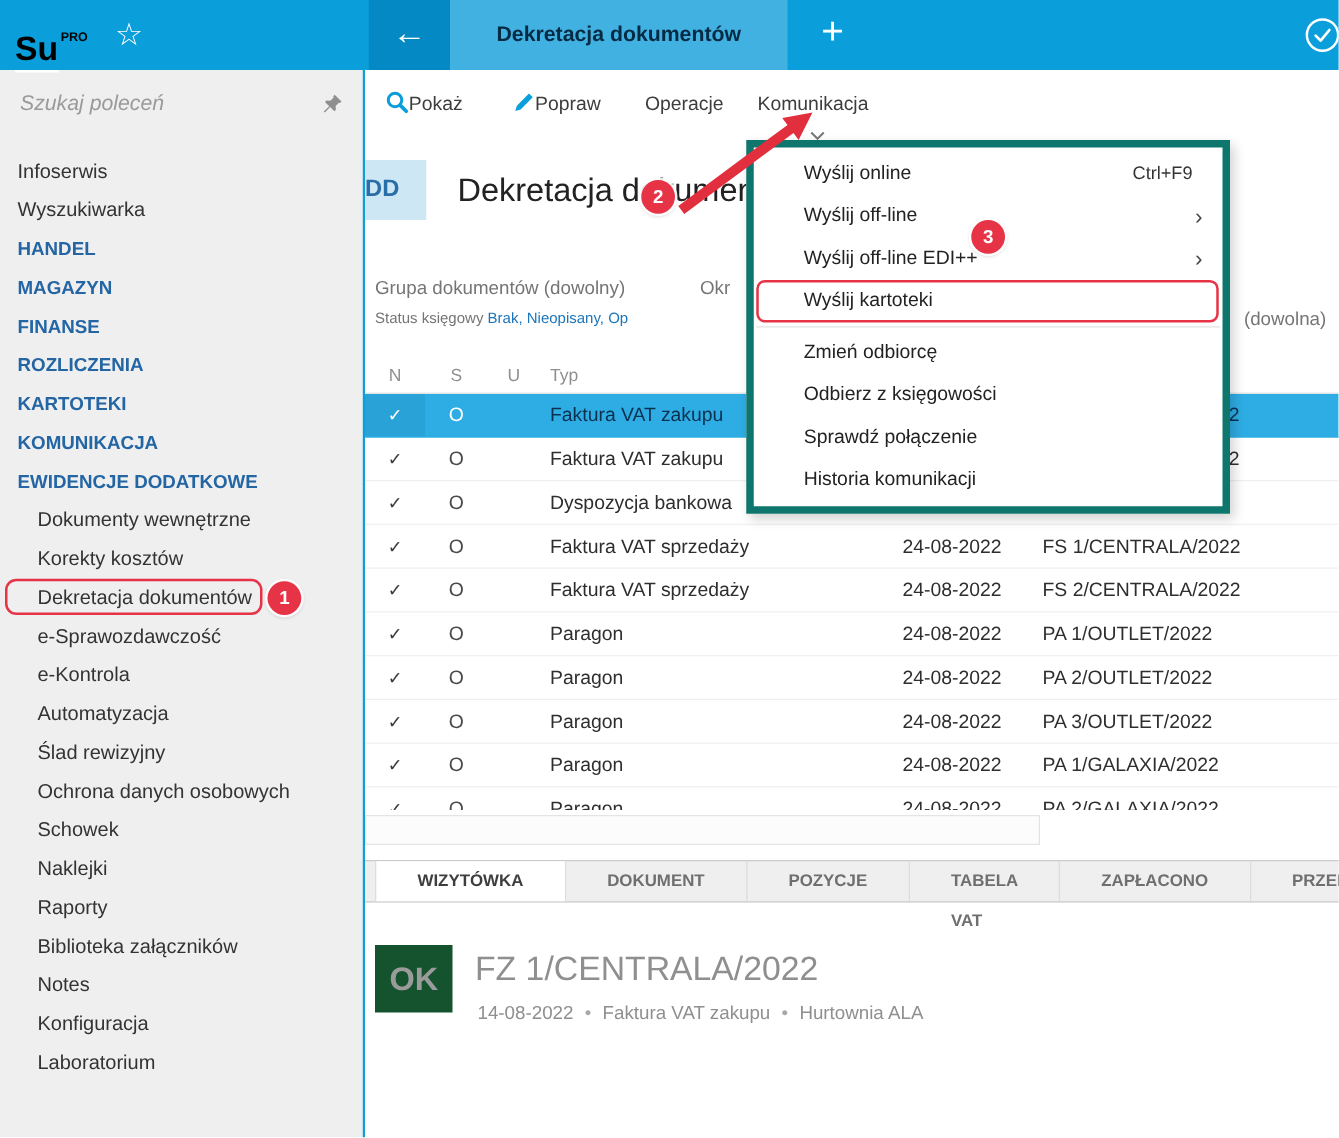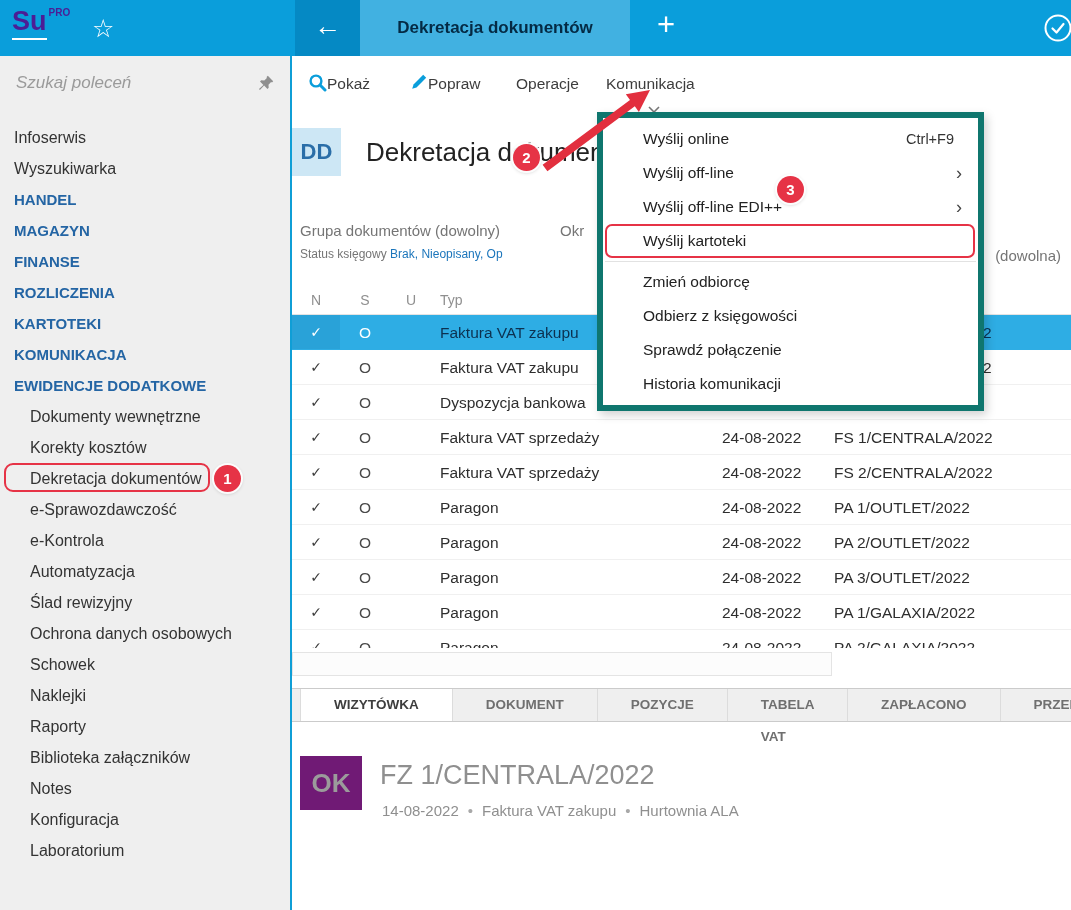--- a/index.html
+++ b/index.html
@@ -1,21 +1,21 @@
 <!DOCTYPE html>
 <html><head>
 <meta charset="utf-8">
 <style>
   *{box-sizing:border-box;margin:0;padding:0;}
   html,body{width:1071px;height:910px;overflow:hidden;background:#fff;
     font-family:"Liberation Sans","DejaVu Sans",sans-serif;position:relative;}
 
   
   .topbar{position:absolute;left:0;top:0;width:1071px;height:56px;background:#0a9edb;z-index:10;}
-  .logo{position:absolute;left:12px;top:8px;color:#4c1d95;line-height:1;}
+  .logo{position:absolute;left:12px;top:26px;color:#000000;line-height:1;}
   .logo .su{font-size:27px;font-weight:bold;border-bottom:2px solid #fff;padding-bottom:2px;}
   .logo .pro{font-size:10px;font-weight:bold;vertical-align:top;margin-left:2px;}
   .star{position:absolute;left:92px;top:0;height:56px;line-height:56px;font-size:25px;color:#fff;}
   .back-block{position:absolute;left:295px;top:0;width:65px;height:56px;background:#0589c4;
     color:#fff;text-align:center;line-height:53px;font-size:27px;}
   .tab-active{position:absolute;left:360px;top:0;width:270px;height:56px;background:#41b1e1;
     color:#042a44;font-size:17px;font-weight:700;text-align:center;line-height:56px;}
   .plus{position:absolute;left:645px;top:0;height:56px;line-height:50px;font-size:31px;
     font-weight:400;color:#fff;padding:0 12px;}
   .status-check{position:absolute;left:1043px;top:13px;}
@@ -38,21 +38,21 @@
   .main{position:absolute;left:290px;top:56px;width:781px;height:854px;
     border-left:2px solid #0f9ed6;background:#fff;}
 
   .toolbar{position:absolute;left:0;top:0;width:779px;height:56px;background:#fff;}
   .tb-item{position:absolute;top:0;height:56px;display:flex;align-items:center;gap:0;
     font-size:15.5px;color:#3d3d3d;}
   #tb-pokaz{left:16px;} #tb-popraw{left:118px;} #tb-operacje{left:224px;} #tb-komunikacja{left:314px;}
   .tb-caret{position:absolute;left:356px;top:43px;}
 
   .dd-badge{position:absolute;left:0;top:72px;width:49px;height:48px;background:#cde7f5;
-    color:#2a6ea8;font-size:22px;font-weight:700;text-align:center;line-height:48px;}
+    color:#2a6ea8;font-size:19px;font-weight:700;line-height:48px;}
   .page-title{position:absolute;left:74px;top:72px;height:48px;line-height:48px;
     font-size:26px;color:#222;white-space:nowrap;}
 
   .f-line1{position:absolute;left:8px;top:166px;font-size:15px;color:#757575;white-space:nowrap;}
   .f-okr{position:absolute;left:268px;top:166px;font-size:15px;color:#757575;}
   .f-line2{position:absolute;left:8px;top:191px;font-size:12px;color:#757575;white-space:nowrap;}
   .f-blue{color:#1b75bb;}
   .f-right{position:absolute;right:10px;top:191px;font-size:15px;color:#757575;}
 
   
@@ -76,21 +76,21 @@
   .hscroll{position:absolute;left:0;top:596px;width:540px;height:24px;background:#fcfcfc;
     border:1px solid #e4e4e4;}
 
   
   .btabs{position:absolute;left:0;top:632px;width:779px;height:34px;background:#efefef;
     border-top:1px solid #cbcbcb;border-bottom:1px solid #cbcbcb;display:flex;padding-left:8px;}
   .btab{padding:0 33px;line-height:32px;font-size:13.5px;font-weight:700;color:#6f6f6f;
     border-right:1px solid #dcdcdc;}
   .btab:first-child{border-left:1px solid #dcdcdc;}
   .btab.active{background:#fff;color:#3e3e3e;}
-  .preview-badge{position:absolute;left:8px;top:700px;width:62px;height:54px;background:#701a75;
+  .preview-badge{position:absolute;left:8px;top:700px;width:62px;height:54px;background:#14532d;
     color:#9b9b9b;font-size:26px;font-weight:700;text-align:center;line-height:54px;}
   .preview-title{position:absolute;left:88px;top:704px;font-size:27px;color:#8f8f8f;white-space:nowrap;}
   .preview-sub{position:absolute;left:90px;top:746px;font-size:15px;color:#8f8f8f;white-space:nowrap;}
   .preview-sub .dot{margin:0 9px;color:#a8a8a8;}
 
   
   .menu{position:absolute;left:305px;top:56px;width:387px;background:#fff;
     border:6px solid #0f766e;box-shadow:3px 4px 9px rgba(0,0,0,.18);z-index:50;padding:4px 0;}
   .menu-item{position:relative;height:34px;display:flex;align-items:center;
     padding:0 16px 0 40px;font-size:15.5px;color:#222;}

